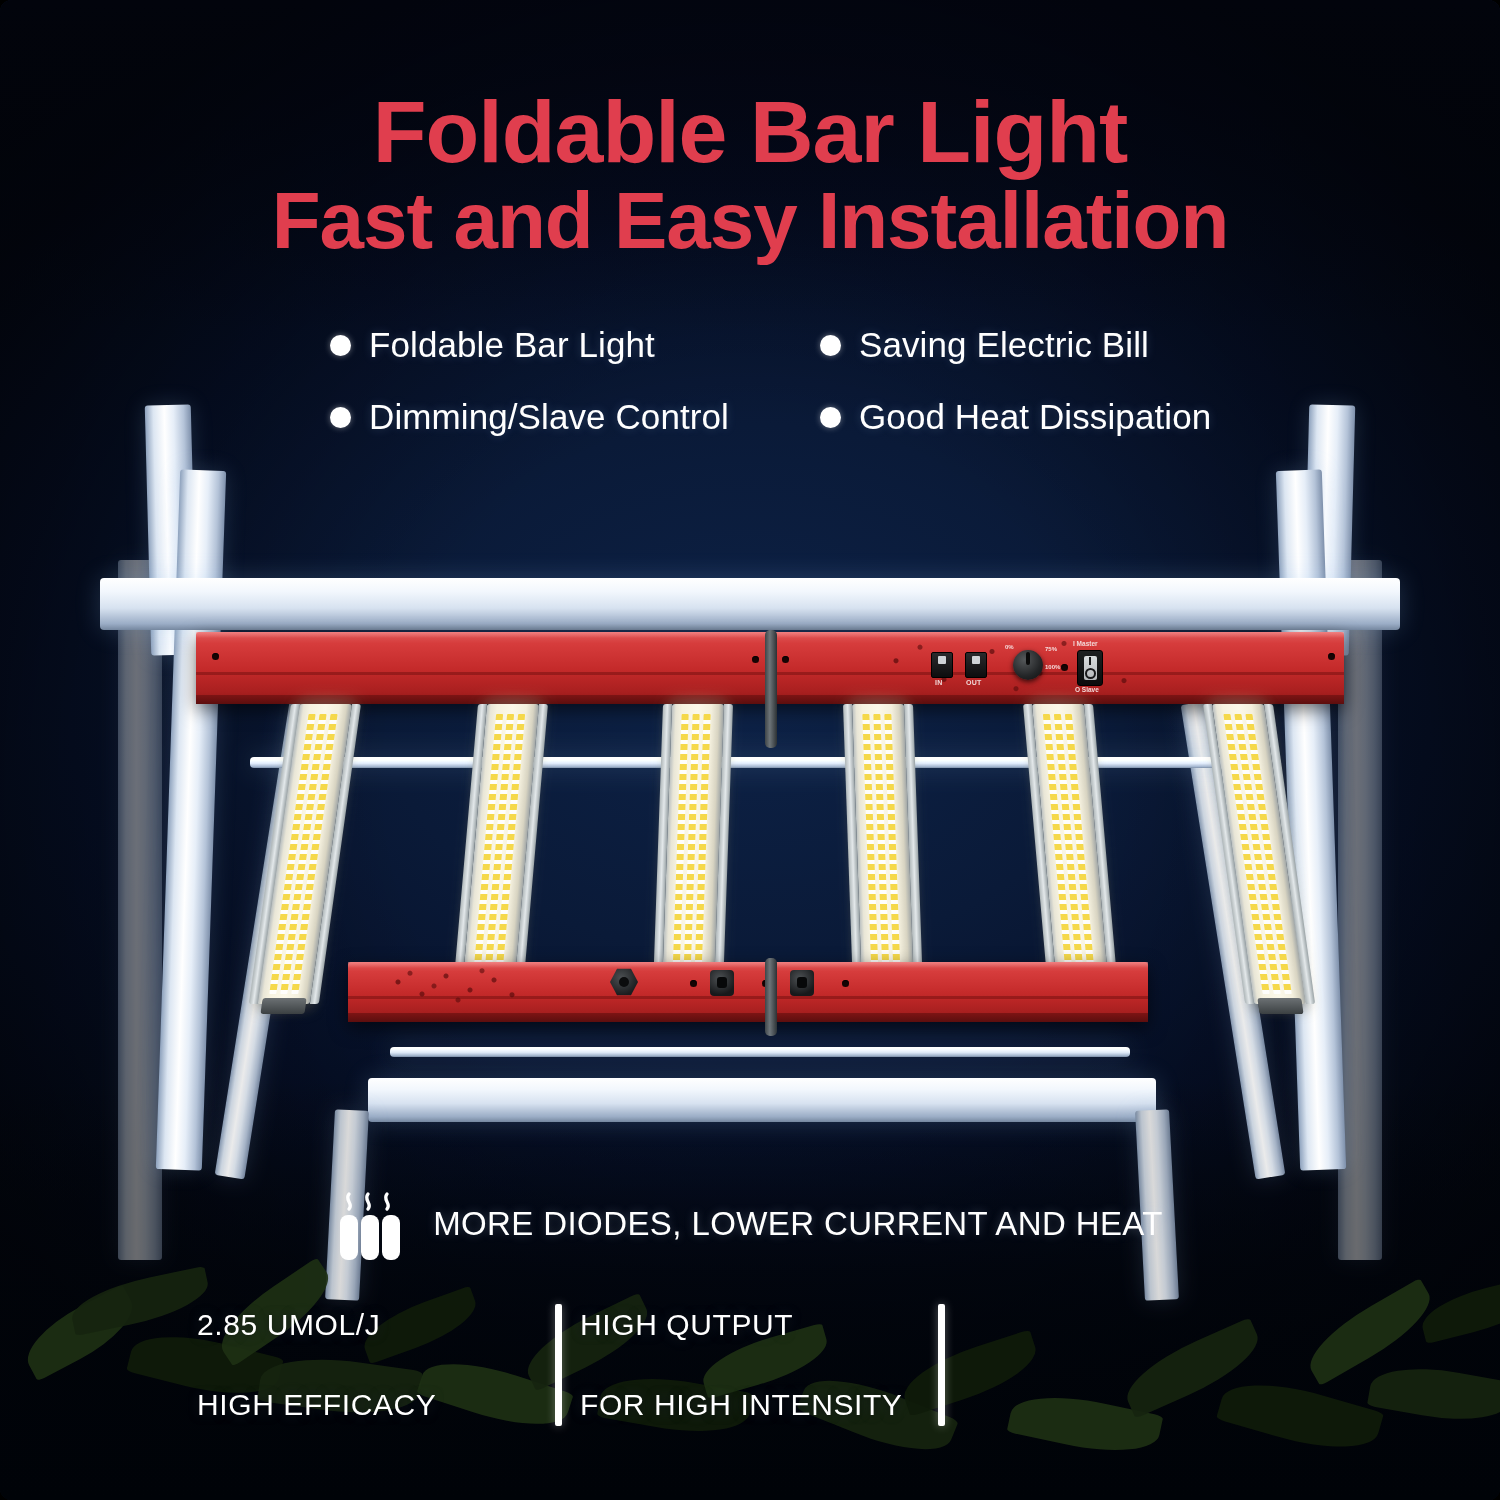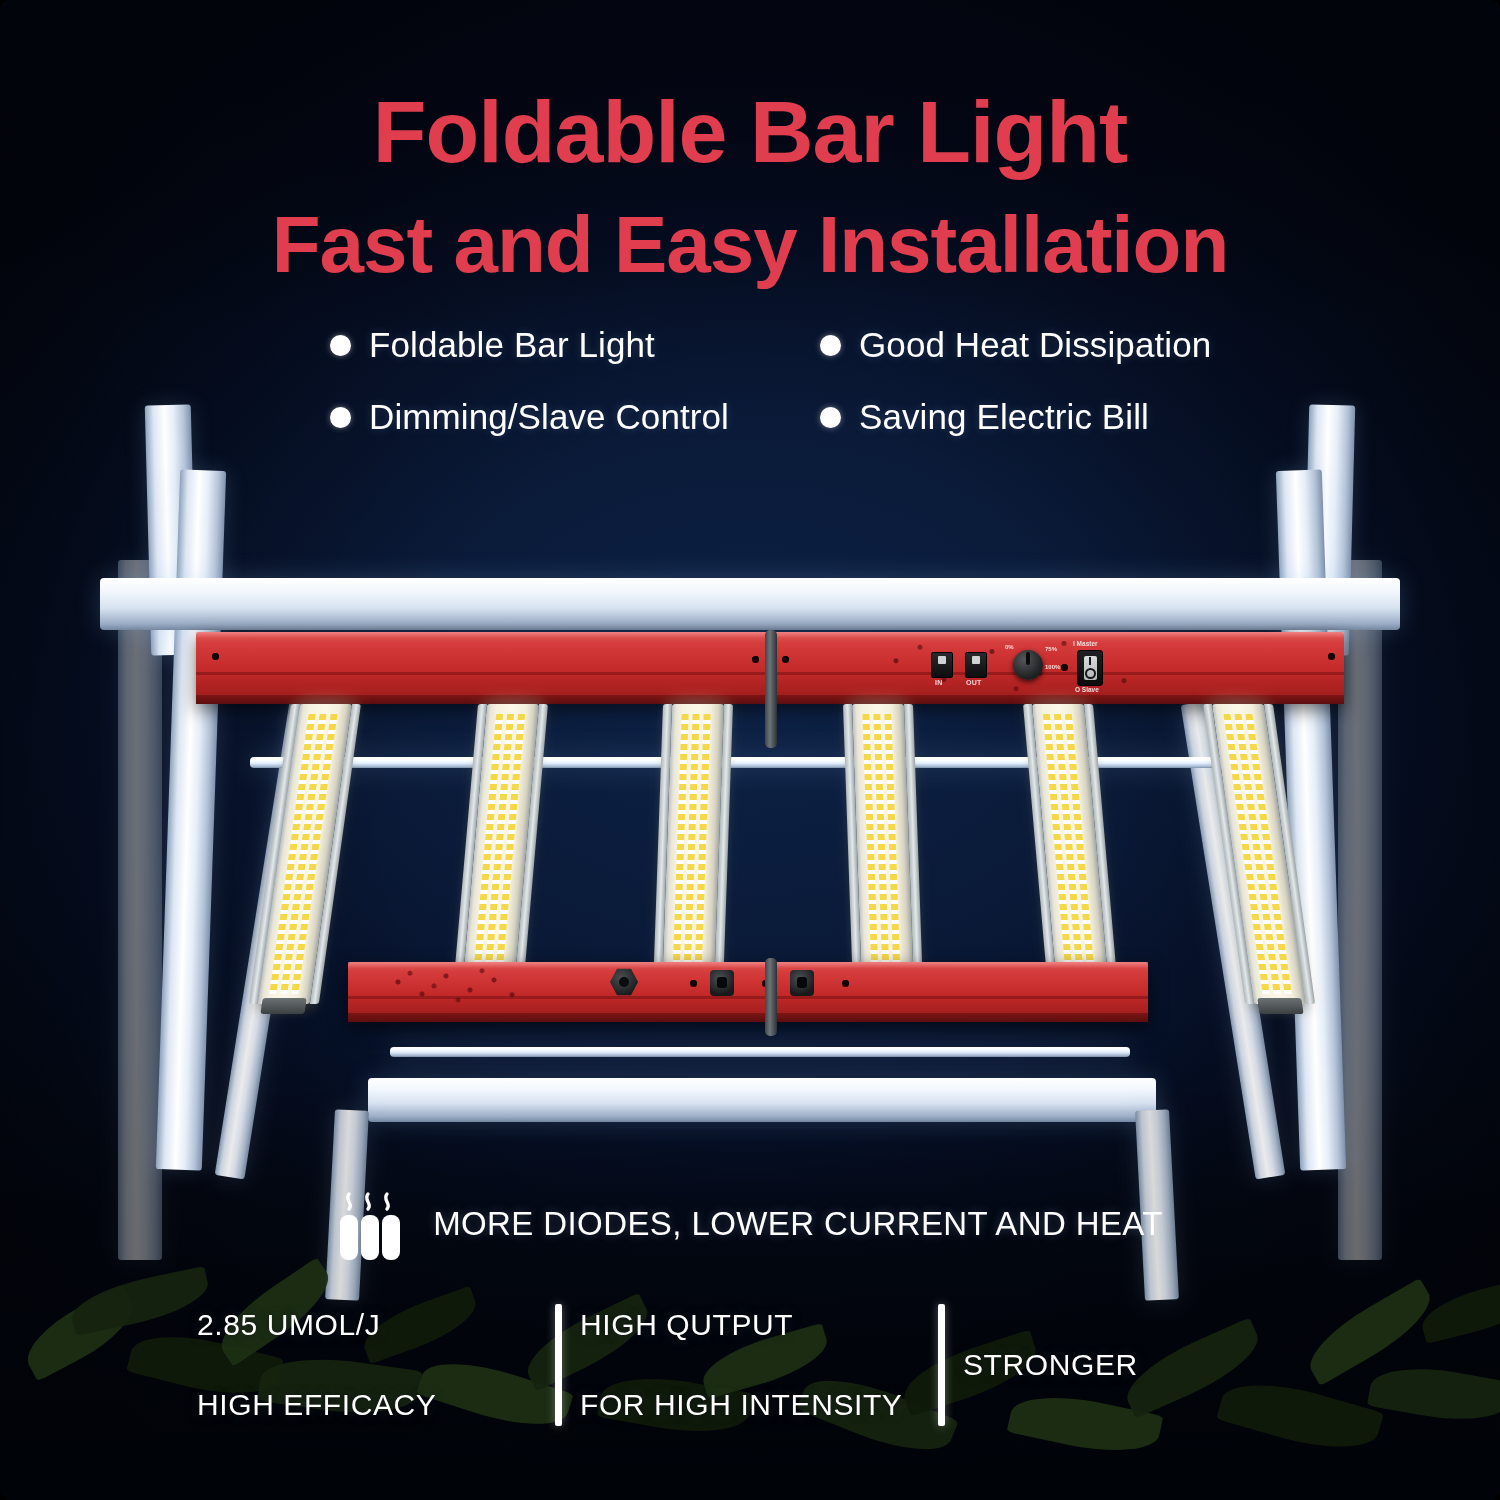--- a/index.html
+++ b/index.html
@@ -34,21 +34,21 @@
   }
 
   
   .titles{position:absolute;left:0;right:0;top:88px;text-align:center;z-index:40;}
   .title-main{
     font-size:88px;font-weight:700;letter-spacing:-1px;
     line-height:1.0;white-space:nowrap;
   }
   .title-sub{
     font-size:80px;font-weight:700;letter-spacing:-1px;
-    line-height:1.08;margin-top:26px;white-space:nowrap;
+    line-height:1.08;margin-top:2px;white-space:nowrap;
   }
 
   
   .bullets{
     position:absolute;top:325px;left:330px;width:900px;z-index:40;
     display:flex;gap:0;
   }
   .bcol{display:flex;flex-direction:column;}
   .bcol.left{width:490px;gap:32px;}
   .bcol.right{width:410px;gap:32px;}
@@ -445,25 +445,25 @@
         <span class="btxt">Foldable Bar Light</span>
       </div>
       <div class="bullet">
         <span class="bdot"></span>
         <span class="btxt">Dimming/Slave Control</span>
       </div>
     </div>
     <div class="bcol right">
       <div class="bullet">
         <span class="bdot"></span>
-        <span class="btxt">Good Heat Dissipation</span>
+        <span class="btxt">Saving Electric Bill</span>
       </div>
       <div class="bullet">
         <span class="bdot"></span>
-        <span class="btxt">Saving Electric Bill</span>
+        <span class="btxt">Good Heat Dissipation</span>
       </div>
     </div>
   </div>
 
   <div class="heat-row">
     <svg class="heat-icon" viewBox="0 0 66 78">
       <g fill="none" stroke="#ffffff" stroke-width="3.4" stroke-linecap="round">
         <path d="M12 24 C17 19, 7 15, 12 9"></path>
         <path d="M31 24 C36 19, 26 15, 31 9"></path>
         <path d="M50 24 C55 19, 45 15, 50 9"></path>
@@ -480,17 +480,16 @@
       <div class="stat-l1">2.85 UMOL/J</div>
       <div class="stat-l2">HIGH EFFICACY</div>
     </div>
     <div class="divider"></div>
     <div class="stat">
       <div class="stat-l1">HIGH QUTPUT</div>
       <div class="stat-l2">FOR HIGH INTENSITY</div>
     </div>
     <div class="divider"></div>
     <div class="stat">
-      <div class="stat-l1">STRONGER</div>
     </div>
   </div>
 
 </div>
 
 </body></html>

